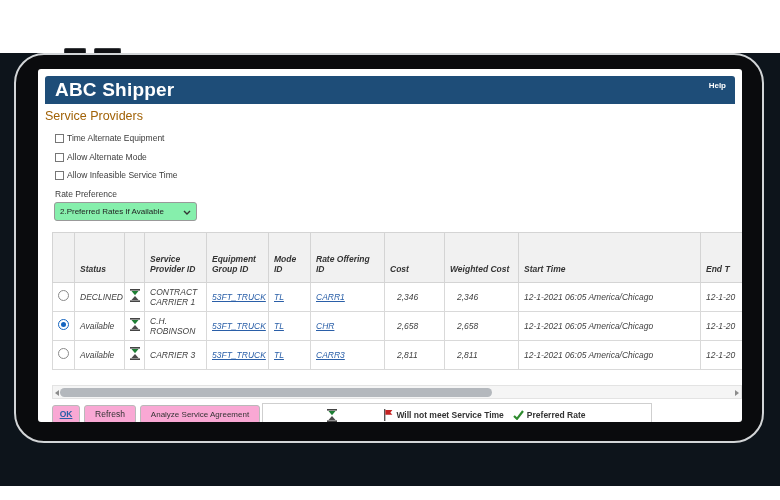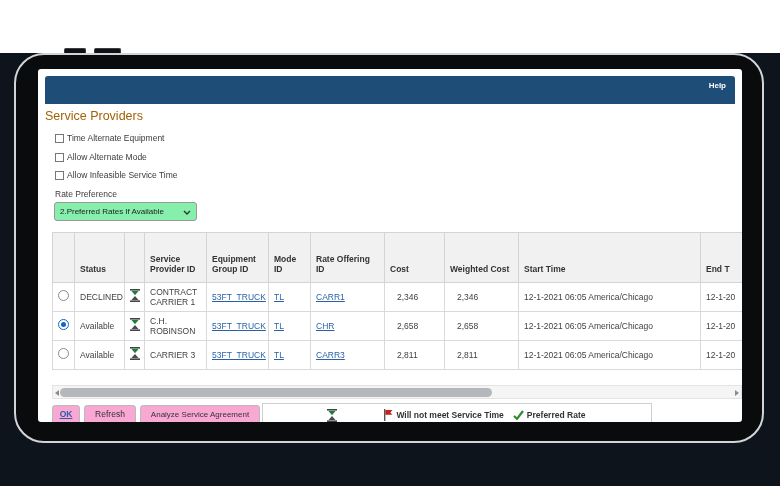--- a/index.html
+++ b/index.html
@@ -34,21 +34,21 @@
   .chk-row{position:absolute;left:17px;display:flex;align-items:center;}
   .chk{width:9px;height:9px;border:1px solid #767676;background:#fff;display:inline-block;flex:none;}
   .chk-label{font-size:8.5px;color:#3b3b3b;margin-left:3px;white-space:nowrap;}
   .rate-label{position:absolute;left:17px;top:120px;font-size:8.5px;color:#3b3b3b;}
   .select{position:absolute;left:16px;top:133px;width:143px;height:19px;border:1px solid #999;border-radius:3px;background:#86efac;font-size:8px;color:#222;line-height:17px;padding:0 16px 0 5px;white-space:nowrap;overflow:hidden;cursor:pointer;}
   .select svg{position:absolute;right:5px;top:7px;}
 
   
   .tablewrap{position:absolute;left:14px;top:163px;width:690px;overflow:hidden;}
   table{border-collapse:collapse;table-layout:fixed;width:728px;}
-  th,td{border:1px solid #d9d9d9;font-size:8.5px;}
+  th,td{border:1px solid #d9d9d9;font-size:8.5px;font-style:italic;}
   th{background:#f1f1f1;border-color:#d4d4d4;color:#333;font-weight:bold;text-align:left;vertical-align:bottom;padding:4px 5px 7px 5px;height:50px;line-height:1.25;}
   td{color:#3f3f3f;vertical-align:middle;padding:3px 5px;height:29px;background:#fff;line-height:1.2;}
   td.num{text-align:left;padding-left:12px;}
   a.cell-link{color:var(--link);text-decoration:underline;cursor:pointer;white-space:nowrap;}
   .radio{display:inline-block;width:11px;height:11px;border:1.5px solid #8a8a8a;border-radius:50%;background:#fff;position:relative;cursor:pointer;}
   .radio.checked{border-color:var(--radio);}
   .radio.checked::after{content:"";position:absolute;left:2px;top:2px;width:5px;height:5px;border-radius:50%;background:var(--radio);}
   .icon-cell{text-align:center;padding:3px 2px;}
 
   
@@ -74,20 +74,21 @@
 
 <div id="stage">
   <div class="backdrop"></div>
   <div class="vol-tab t1"></div>
   <div class="vol-tab t2"></div>
   <div class="tablet"></div>
 
   <div class="screen">
 
     <div class="appbar">
+      <div class="title">ABC Shipper</div>
       <div class="help">Help</div>
     </div>
 
     <div class="page-title">Service Providers</div>
 
     <div class="chk-row" style="top:64px">
       <span class="chk"></span>
       <span class="chk-label">Time Alternate Equipment</span>
     </div>
     <div class="chk-row" style="top:83px">

